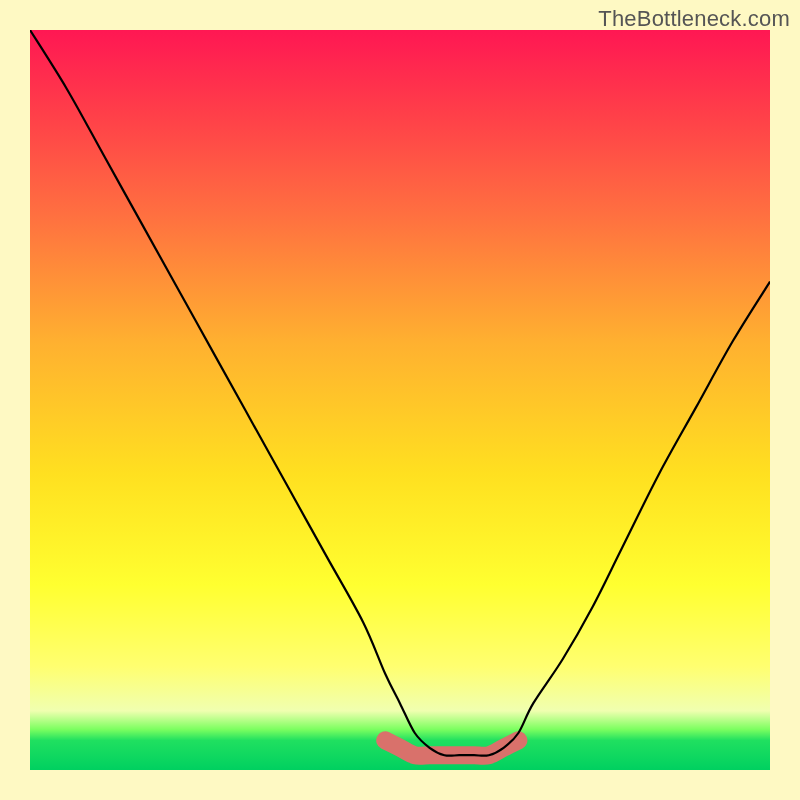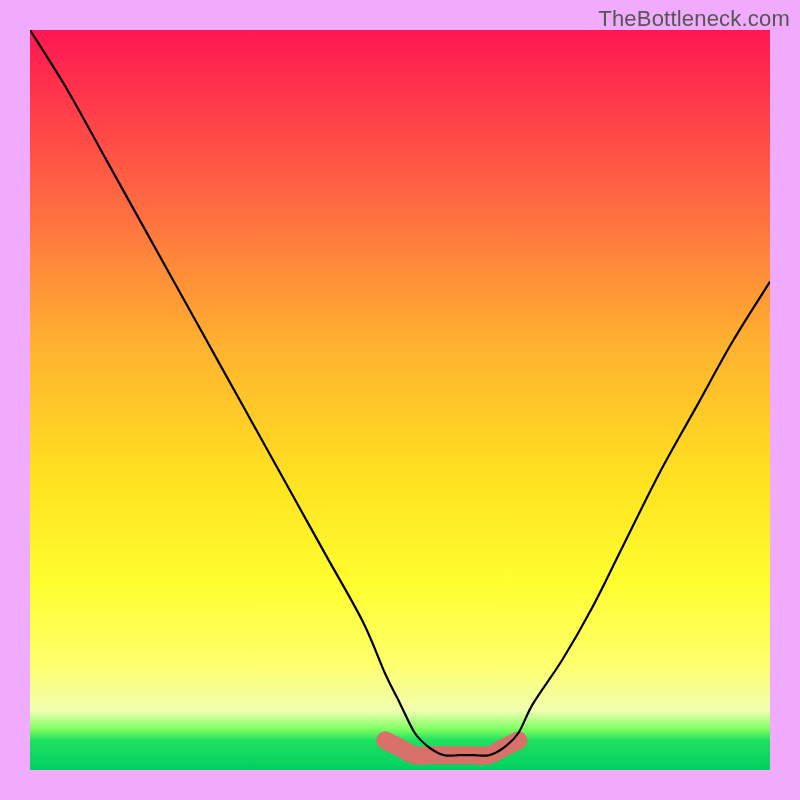--- a/index.html
+++ b/index.html
@@ -1,21 +1,21 @@
 <!DOCTYPE html>
 <html><head>
 <meta charset="utf-8">
 <style>
   * { margin: 0; padding: 0; box-sizing: border-box; }
   html, body { width: 800px; height: 800px; background: #000; overflow: hidden; }
   .chart-container {
     position: relative;
     width: 800px;
     height: 800px;
-    background: #f0abfc;
+    background: #fef9c3;
   }
   .plot-area {
     position: absolute;
     left: 30px;
     top: 30px;
     width: 740px;
     height: 740px;
   }
   .gradient-bg {
     position: absolute;

